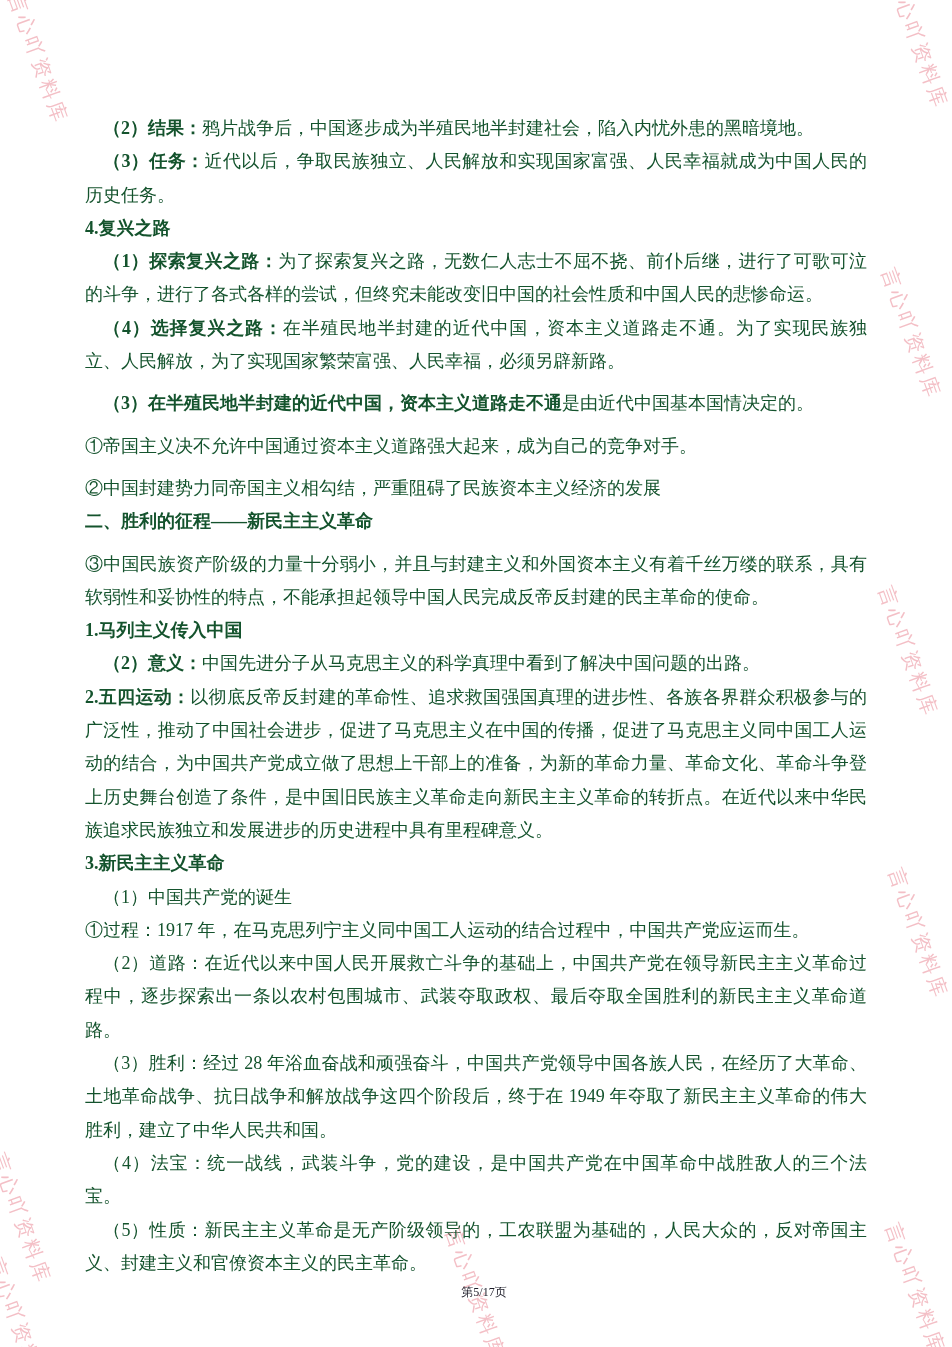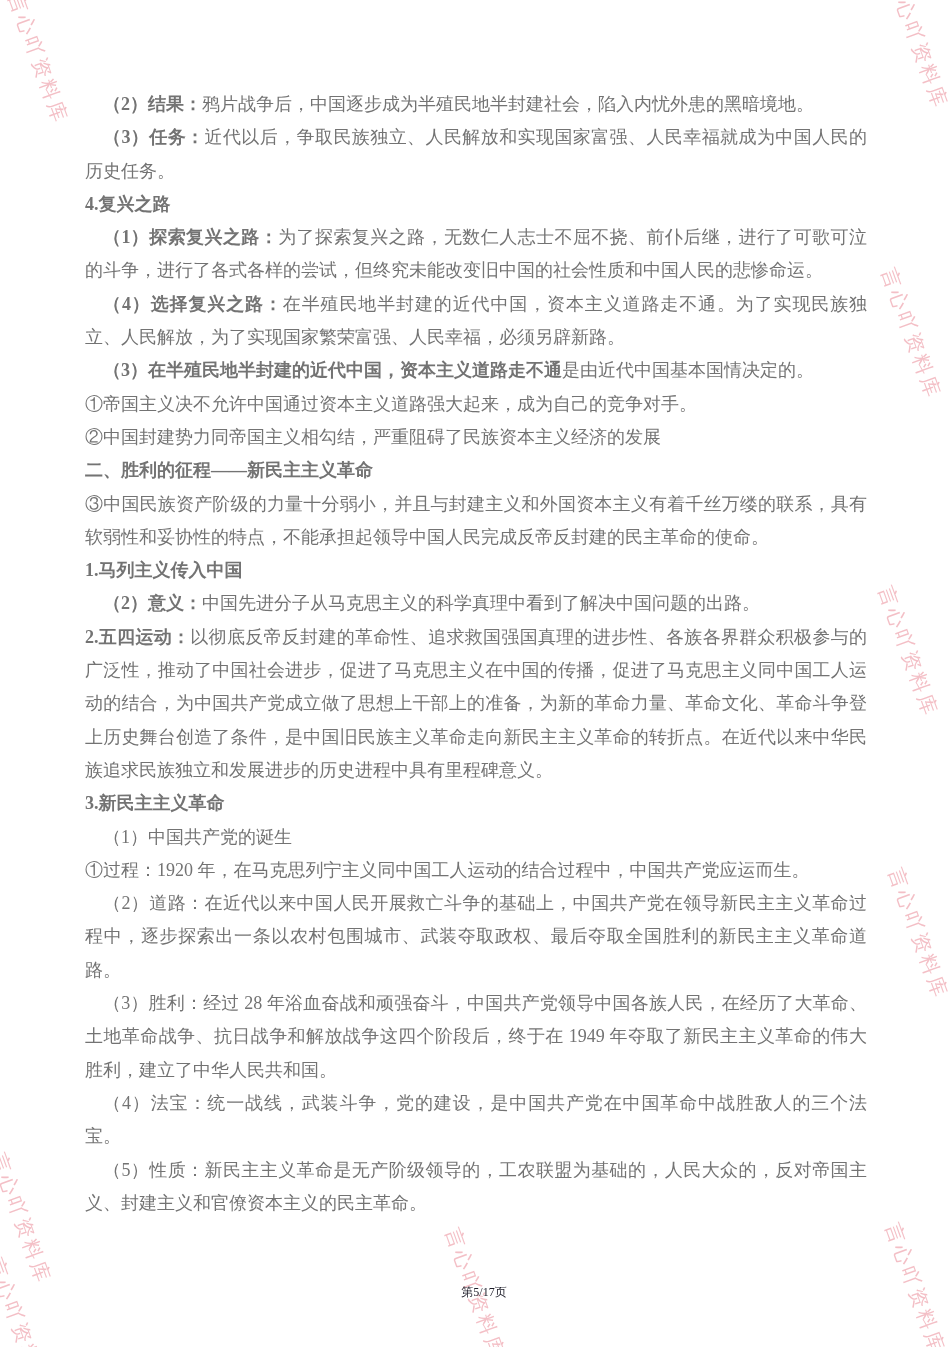--- a/index.html
+++ b/index.html
@@ -7,32 +7,32 @@
     width: 952px;
     height: 1347px;
     position: relative;
     background: #ffffff;
     overflow: hidden;
     font-family: "Liberation Serif", "DejaVu Serif", serif;
   }
   .content {
     position: absolute;
     left: 85px;
-    top: 88px;
+    top: 112px;
     width: 782px;
-    color: #737373;
+    color: #14532d;
     font-size: 18px;
     line-height: 1.85;
   }
   .para {
     margin: 0;
     text-align: justify;
   }
   .para.indent { text-indent: 1em; }
-  .para.gap { }
+  .para.gap { margin-top: 9px; }
   .seg-b { font-weight: bold; }
   .watermark {
     position: absolute;
     font-size: 20px;
     letter-spacing: 3px;
     white-space: nowrap;
     transform: rotate(70deg);
     transform-origin: center center;
     pointer-events: none;
     user-select: none;
@@ -59,21 +59,21 @@
     <p class="para indent gap"><span class="seg seg-b">（3）在半殖民地半封建的近代中国，资本主义道路走不通</span><span class="seg">是由近代中国基本国情决定的。</span></p>
     <p class="para gap"><span class="seg">①帝国主义决不允许中国通过资本主义道路强大起来，成为自己的竞争对手。</span></p>
     <p class="para gap"><span class="seg">②中国封建势力同帝国主义相勾结，严重阻碍了民族资本主义经济的发展</span></p>
     <p class="para"><span class="seg seg-b">二、胜利的征程——新民主主义革命</span></p>
     <p class="para gap"><span class="seg">③中国民族资产阶级的力量十分弱小，并且与封建主义和外国资本主义有着千丝万缕的联系，具有软弱性和妥协性的特点，不能承担起领导中国人民完成反帝反封建的民主革命的使命。</span></p>
     <p class="para"><span class="seg seg-b">1.马列主义传入中国</span></p>
     <p class="para indent"><span class="seg seg-b">（2）意义：</span><span class="seg">中国先进分子从马克思主义的科学真理中看到了解决中国问题的出路。</span></p>
     <p class="para"><span class="seg seg-b">2.五四运动：</span><span class="seg">以彻底反帝反封建的革命性、追求救国强国真理的进步性、各族各界群众积极参与的广泛性，推动了中国社会进步，促进了马克思主义在中国的传播，促进了马克思主义同中国工人运动的结合，为中国共产党成立做了思想上干部上的准备，为新的革命力量、革命文化、革命斗争登上历史舞台创造了条件，是中国旧民族主义革命走向新民主主义革命的转折点。在近代以来中华民族追求民族独立和发展进步的历史进程中具有里程碑意义。</span></p>
     <p class="para"><span class="seg seg-b">3.新民主主义革命</span></p>
     <p class="para indent"><span class="seg">（1）中国共产党的诞生</span></p>
-    <p class="para"><span class="seg">①过程：1920 年，在马克思列宁主义同中国工人运动的结合过程中，中国共产党应运而生。</span></p>
+    <p class="para"><span class="seg">①过程：1917 年，在马克思列宁主义同中国工人运动的结合过程中，中国共产党应运而生。</span></p>
     <p class="para indent"><span class="seg">（2）道路：在近代以来中国人民开展救亡斗争的基础上，中国共产党在领导新民主主义革命过程中，逐步探索出一条以农村包围城市、武装夺取政权、最后夺取全国胜利的新民主主义革命道路。</span></p>
     <p class="para indent"><span class="seg">（3）胜利：经过 28 年浴血奋战和顽强奋斗，中国共产党领导中国各族人民，在经历了大革命、土地革命战争、抗日战争和解放战争这四个阶段后，终于在 1949 年夺取了新民主主义革命的伟大胜利，建立了中华人民共和国。</span></p>
     <p class="para indent"><span class="seg">（4）法宝：统一战线，武装斗争，党的建设，是中国共产党在中国革命中战胜敌人的三个法宝。</span></p>
     <p class="para indent"><span class="seg">（5）性质：新民主主义革命是无产阶级领导的，工农联盟为基础的，人民大众的，反对帝国主义、封建主义和官僚资本主义的民主革命。</span></p>
   </div>
 
 <div id="watermarks">
     <div class="watermark" style="left: -31px; top: 45px; color: rgba(233, 138, 152, 0.55);">言心吖资料库</div>
     <div class="watermark" style="left: 849px; top: 30px; color: rgba(233, 138, 152, 0.55);">言心吖资料库</div>
     <div class="watermark" style="left: 842px; top: 320px; color: rgba(233, 138, 152, 0.55);">言心吖资料库</div>

